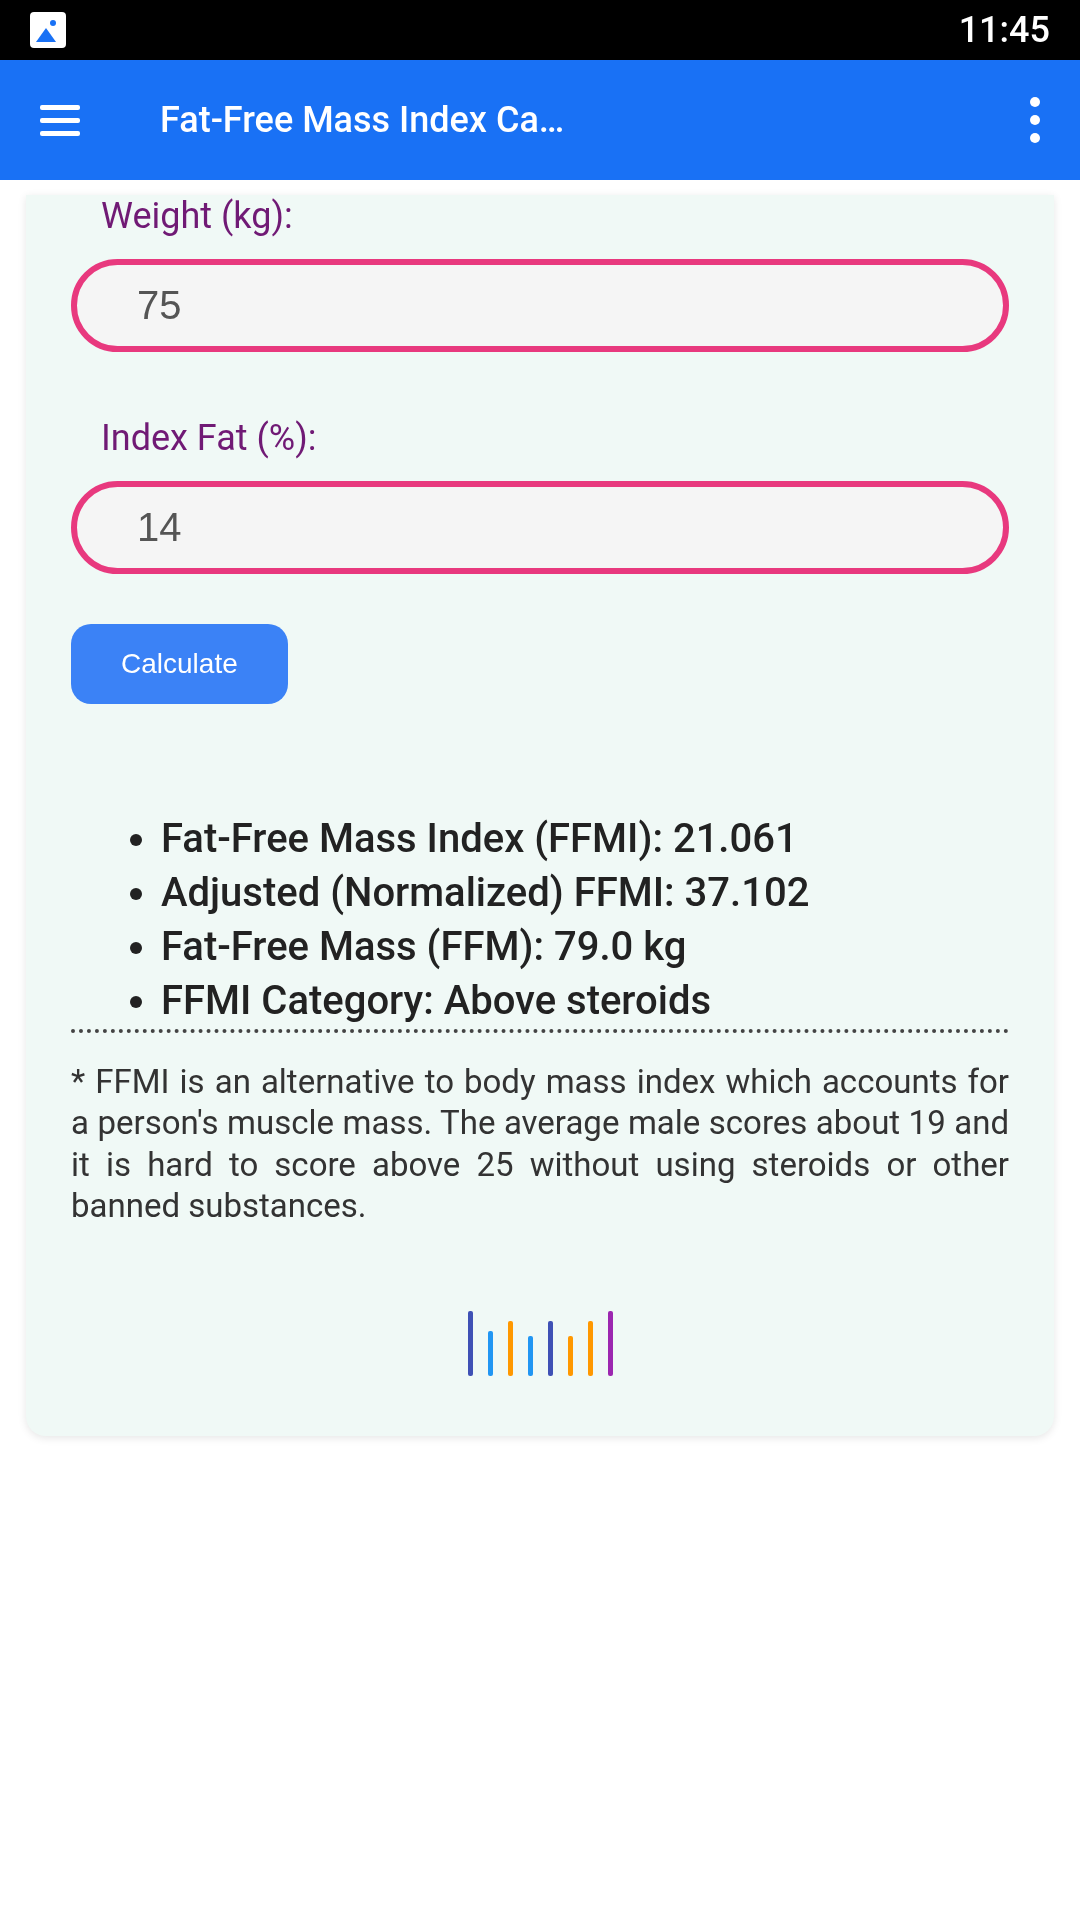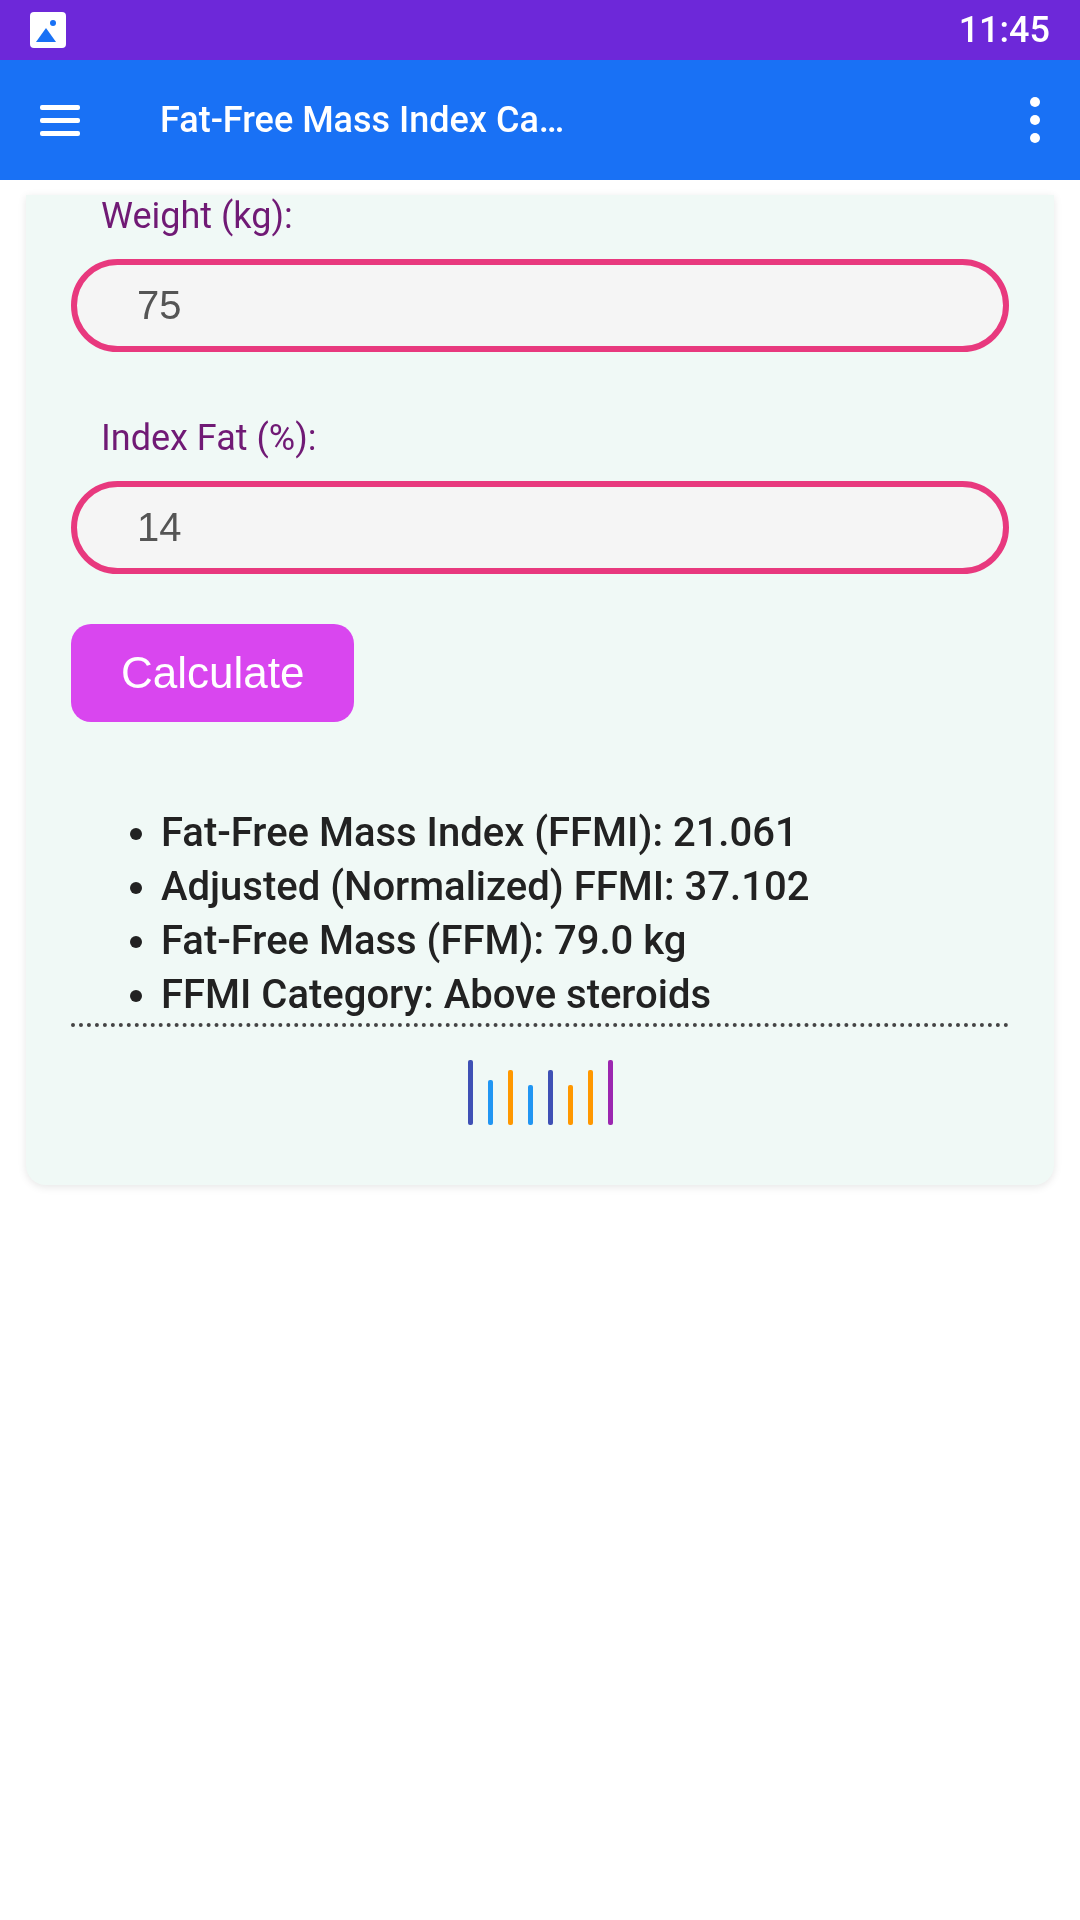--- a/index.html
+++ b/index.html
@@ -9,21 +9,21 @@
     }
     body {
       font-family: Roboto, Arial, sans-serif;
       width: 1080px;
       height: 1920px;
       background: #fff;
       overflow: hidden;
     }
     .status-bar {
       height: 60px;
-      background: #6d28d9;
+      background: #000000;
       display: flex;
       justify-content: space-between;
       align-items: center;
       padding: 0 30px;
       color: #fff;
     }
     .status-bar-left {
       display: flex;
       align-items: center;
     }
@@ -124,28 +124,28 @@
       border: 6px solid #E8397E;
       border-radius: 55px;
       background: #F5F5F5;
       font-size: 40px;
       padding: 0 60px;
       color: #555;
       outline: none;
       margin-bottom: 50px;
     }
     .calculate-btn {
-      background: #d946ef;
+      background: #3b82f6;
       color: #fff;
       border: none;
       border-radius: 20px;
-      font-size: 44px;
+      font-size: 28px;
       padding: 24px 50px;
       cursor: pointer;
-      margin-bottom: 85px;
+      margin-bottom: 109px;
     }
     .results-list {
       list-style: disc;
       padding-left: 90px;
     }
     .results-list li {
       font-size: 40px;
       font-weight: 500;
       color: #222;
       line-height: 1.3;
@@ -219,20 +219,21 @@
 
   <ul class="results-list">
     <li>Fat-Free Mass Index (FFMI): 21.061</li>
     <li>Adjusted (Normalized) FFMI: 37.102</li>
     <li>Fat-Free Mass (FFM): 79.0 kg</li>
     <li>FFMI Category: Above steroids</li>
   </ul>
 
   <hr class="divider">
 
+  <p class="info-text">* FFMI is an alternative to body mass index which accounts for a person's muscle mass. The average male scores about 19 and it is hard to score above 25 without using steroids or other banned substances.</p>
 
   <div class="bar-chart">
     <span class="bar1"></span>
     <span class="bar2"></span>
     <span class="bar3"></span>
     <span class="bar4"></span>
     <span class="bar5"></span>
     <span class="bar6"></span>
     <span class="bar7"></span>
     <span class="bar8"></span>

